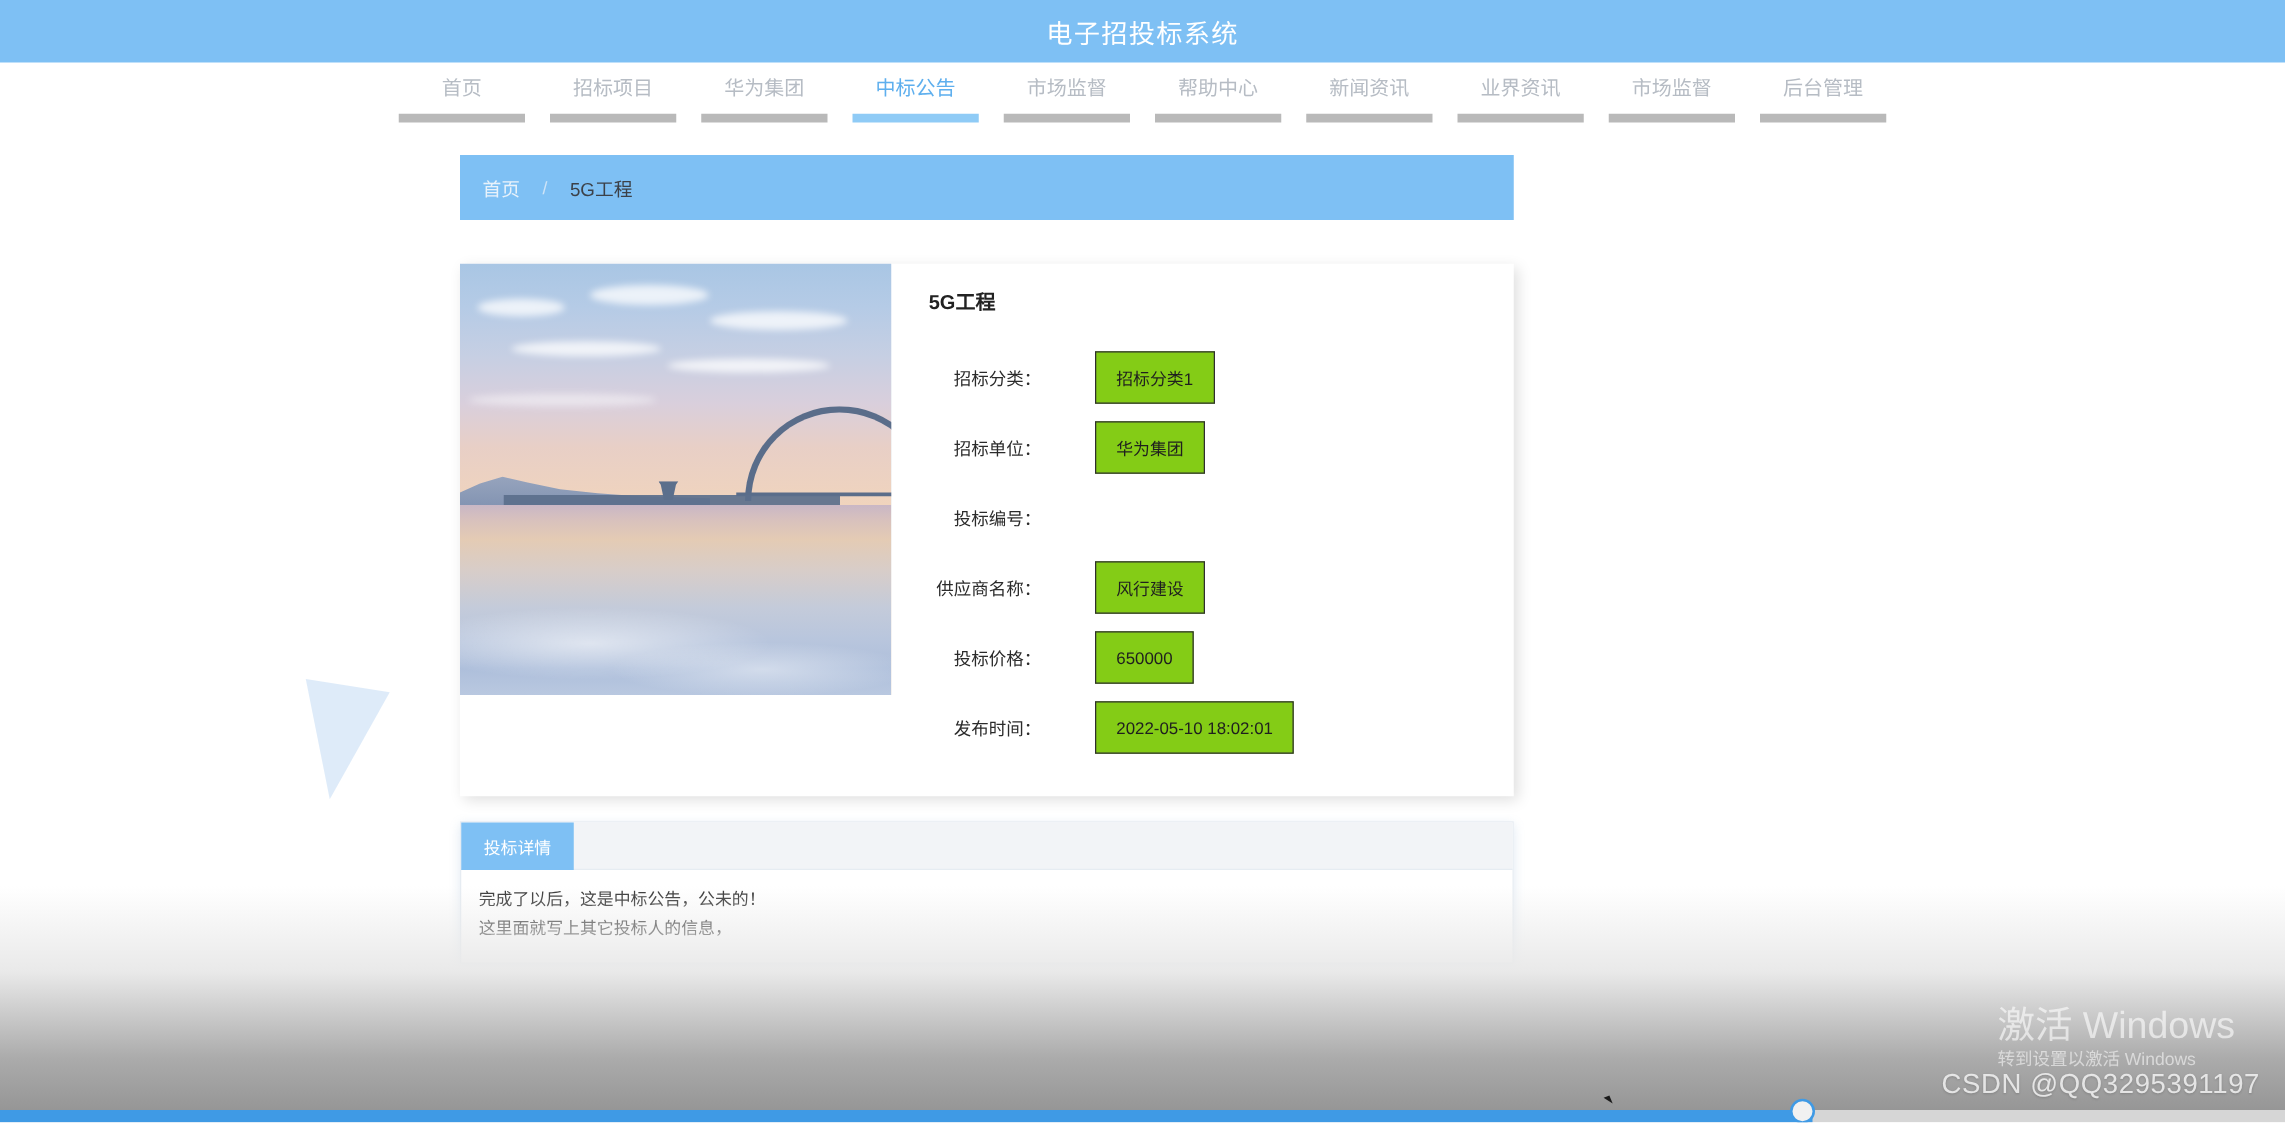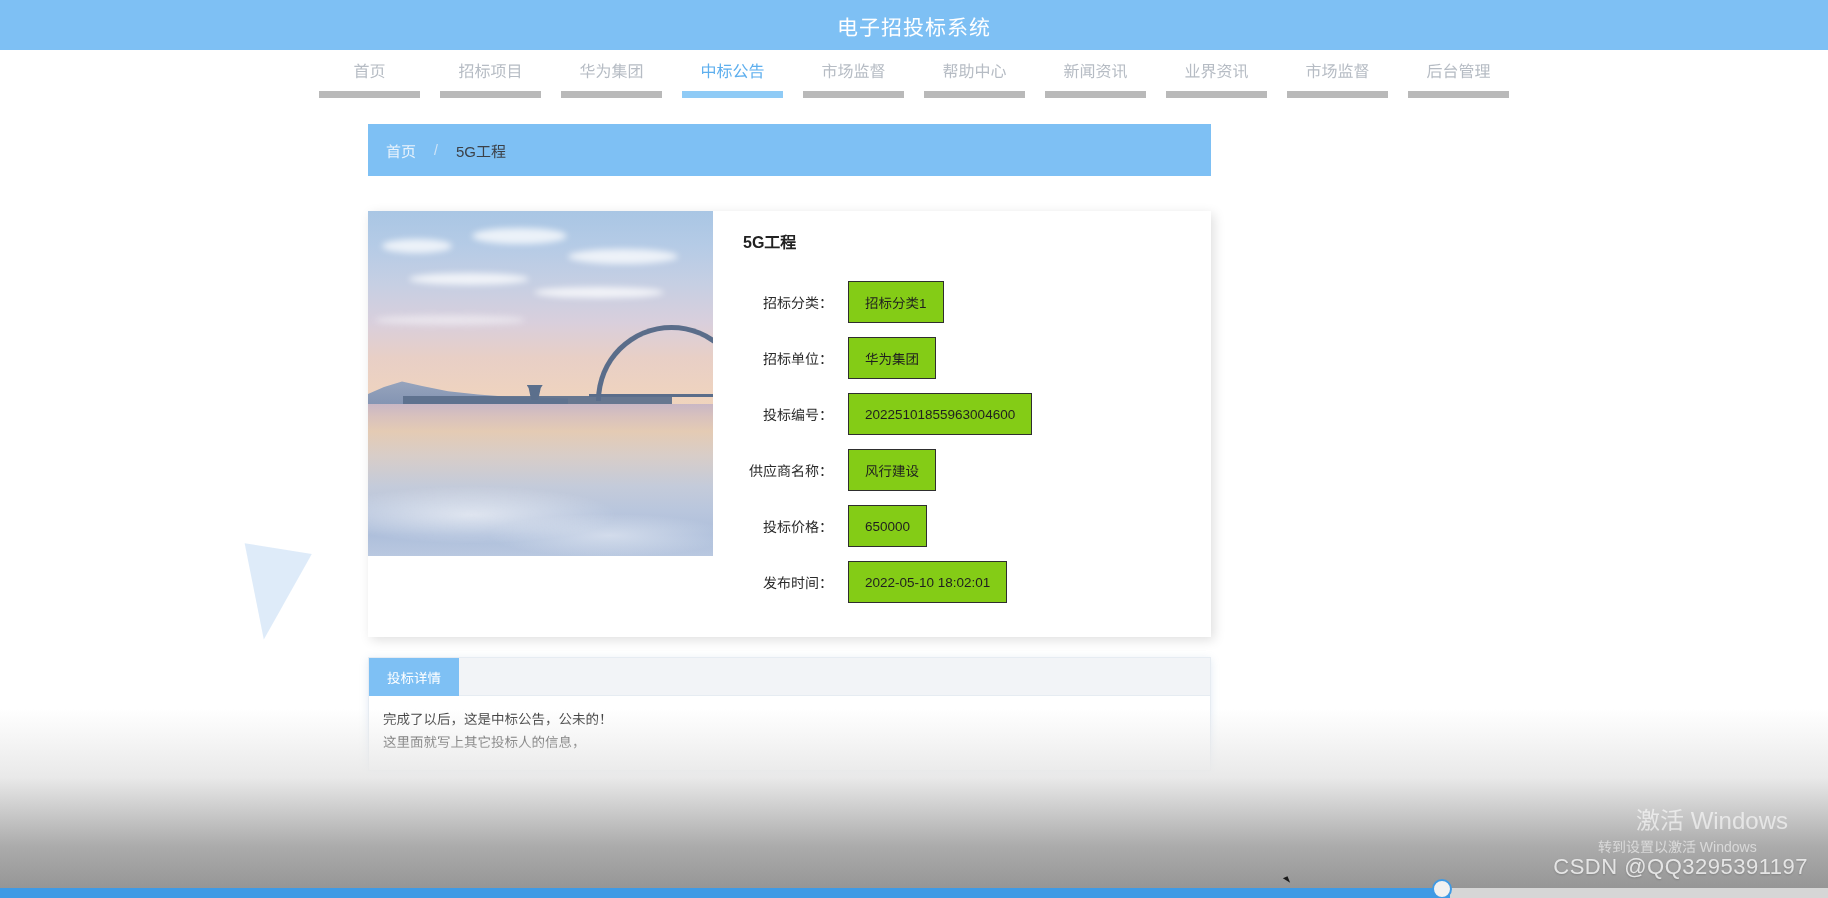--- a/index.html
+++ b/index.html
@@ -227,20 +227,21 @@
     font-weight: bold;
     color: #222;
     margin: 0 0 28px 0;
     line-height: 20px;
   }
   .field-row {
     display: flex;
     align-items: center;
     margin-bottom: 14px;
     height: 42px;
+    gap: 28px;
   }
   .field-label {
     width: 105px;
     text-align: right;
     font-size: 14px;
     color: #2b2b2b;
     padding-right: 15px;
     white-space: nowrap;
   }
   .field-box {
@@ -339,21 +340,21 @@
   
   .win-activate {
     position: absolute;
     right: 40px;
     bottom: 40px;
     text-align: left;
     color: rgba(255,255,255,0.55);
     pointer-events: none;
     user-select: none;
   }
-  .win-line1 { font-size: 24px; line-height: 30px; color: rgba(255,255,255,0.60); margin-left: 38px; }
+  .win-line1 { font-size: 30px; line-height: 30px; color: rgba(255,255,255,0.60); }
   .win-line2 { font-size: 14px; line-height: 22px; color: rgba(255,255,255,0.55); }
 
   .csdn-mark {
     position: absolute;
     right: 20px;
     bottom: 18px;
     font-size: 22px;
     color: rgba(250,250,250,0.80);
     text-shadow: 0 1px 2px rgba(0,0,0,0.18);
     letter-spacing: 0.5px;
@@ -448,21 +449,20 @@
             <div class="field-row">
               <div class="field-label">招标分类：</div>
               <div class="field-box">招标分类1</div>
             </div>
             <div class="field-row">
               <div class="field-label">招标单位：</div>
               <div class="field-box">华为集团</div>
             </div>
             <div class="field-row">
               <div class="field-label">投标编号：</div>
-              <div class="field-box">20225101855963004600</div>
             </div>
             <div class="field-row">
               <div class="field-label">供应商名称：</div>
               <div class="field-box">风行建设</div>
             </div>
             <div class="field-row">
               <div class="field-label">投标价格：</div>
               <div class="field-box">650000</div>
             </div>
             <div class="field-row">

